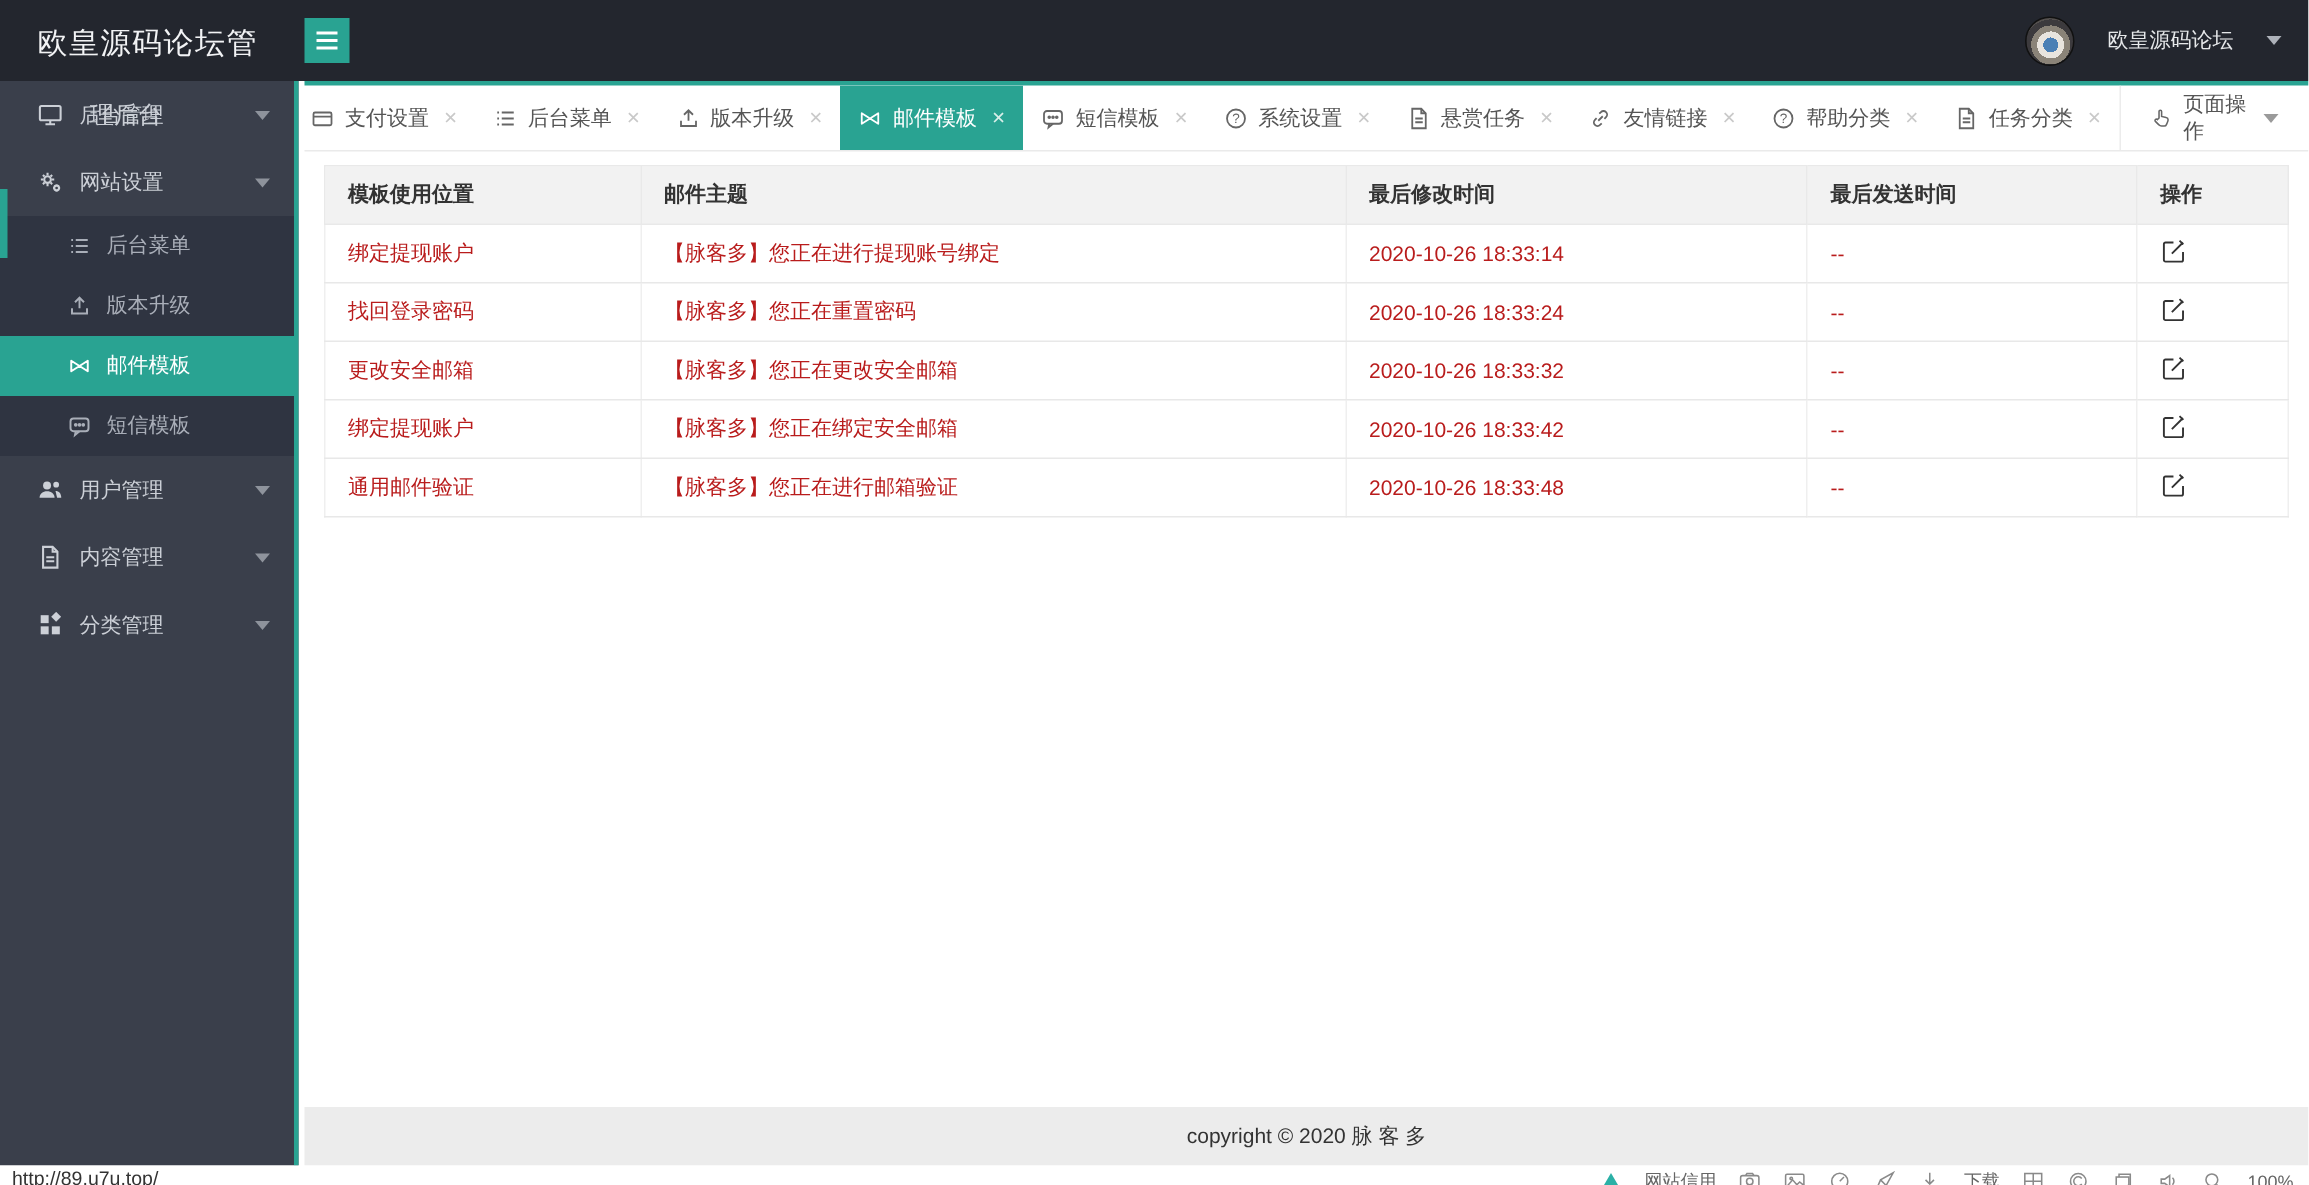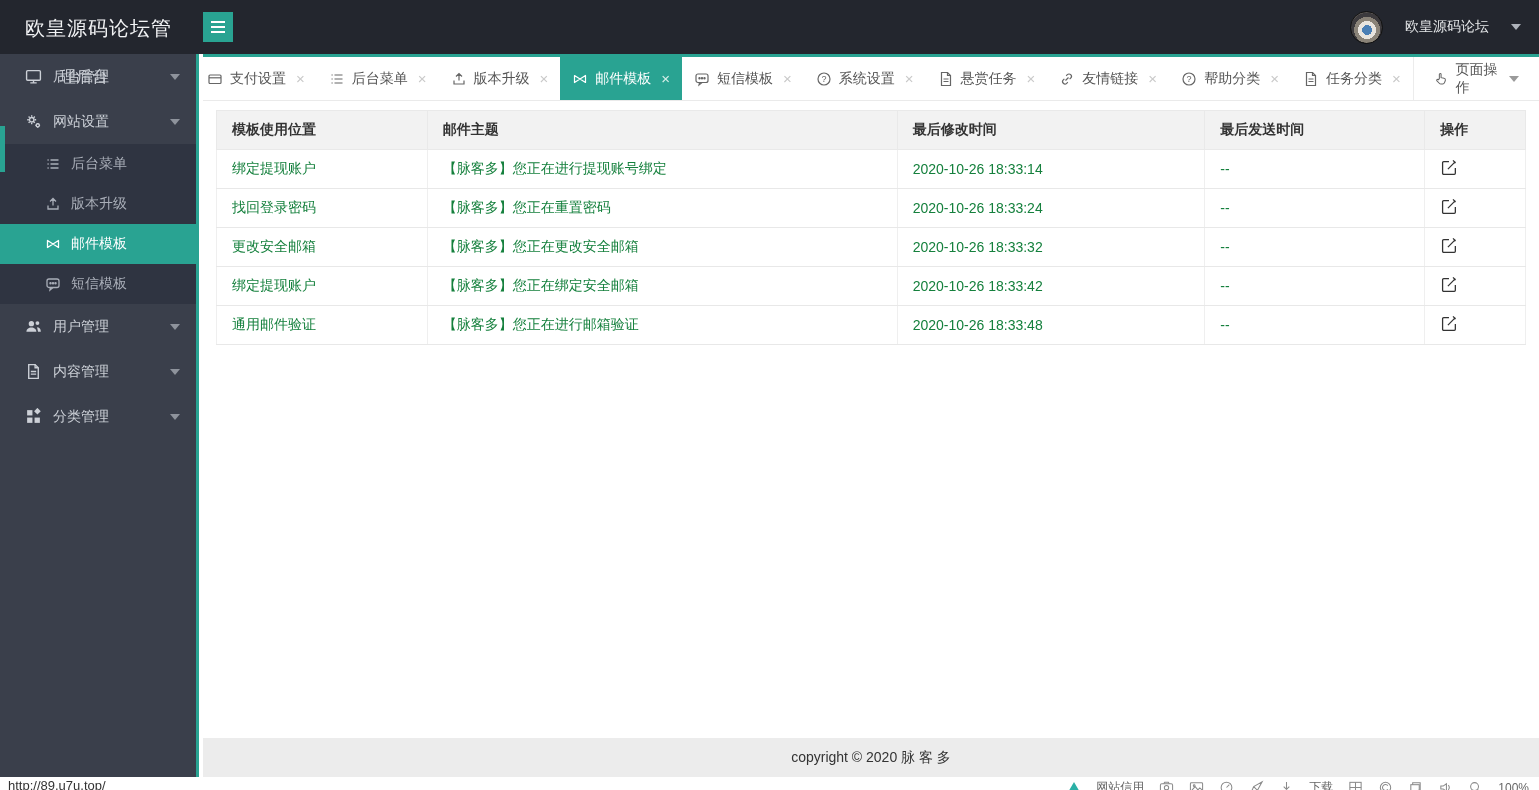--- a/index.html
+++ b/index.html
@@ -49,21 +49,21 @@
   .tab.first .ic { margin-left:-8px; }
   .pageops { margin-left:auto; display:flex; align-items:center; gap:8px; padding:12px 20px; border-left:1px solid #ececec; font-size:14px; color:#555; cursor:pointer; }
   .pageops .ic { width:17px; height:17px; color:#666; }
   .pageops .ic svg { width:100%; height:100%; stroke-width:1.2; }
   .pageops .caret { border-top-color:#9a9a9a; }
 
   .content { flex:1 1 auto; overflow:hidden; }
   .tblwrap { margin:9px 13px; }
   table { width:100%; border-collapse:collapse; font-size:14px; table-layout:fixed; }
   th { background:#f2f2f2; font-weight:bold; color:#333; text-align:left; height:39px; padding:0 15px; border:1px solid #e9e9e9; }
-  td { height:39px; padding:0 15px; color:#15803d; border:1px solid #efefef; border-bottom:1px solid #e8e8e8; background:#fff; }
+  td { height:39px; padding:0 15px; color:#b91c1c; border:1px solid #efefef; border-bottom:1px solid #e8e8e8; background:#fff; }
   .edit-btn { background:none; border:none; cursor:pointer; width:18px; height:18px; padding:0; color:#333; }
   .edit-btn svg { width:17px; height:17px; stroke-width:1.2; }
 
   .footer { height:39px; background:#ececec; display:flex; align-items:center; justify-content:center; font-size:14px; color:#333; }
 
   
   .bottomstrip { position:absolute; left:0; right:0; bottom:0; height:13px; background:#fff; overflow:hidden; z-index:6; }
   .statusurl { position:absolute; left:8px; top:1px; font-size:13px; color:#333; }
   .browbar { position:absolute; right:10px; top:2px; display:flex; align-items:center; gap:15px; font-size:12px; color:#666; }
   .browbar .bic { width:15px; height:15px; color:#8a8a8a; }

